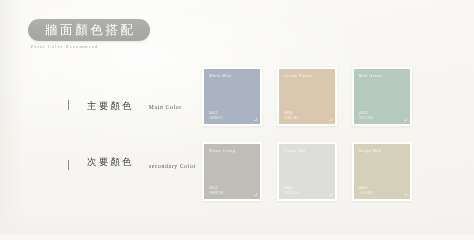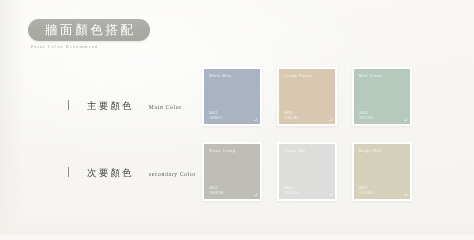--- a/index.html
+++ b/index.html
@@ -51,21 +51,21 @@
     color: #a5a59d; white-space: nowrap;
   }
 
   
   .sec-label {
     position: absolute;
     display: flex; align-items: baseline; gap: 15px;
     white-space: nowrap;
   }
   .sec-label.main { left: 68px; top: 99px; }
-  .sec-label.secondary { left: 68px; top: 166px; }
+  .sec-label.secondary { left: 68px; top: 156px; align-items: flex-end; }
   .sec-bar {
     display:inline-block; width: 1px; height: 10px;
     background: #8d8d86; margin-right: 3px;
     position: relative; top: 1px;
   }
   .sec-cjk {
     font-family: "Liberation Serif", serif;
     font-size: 9.5px; letter-spacing: 2.2px;
     color: #43433f;
   }

